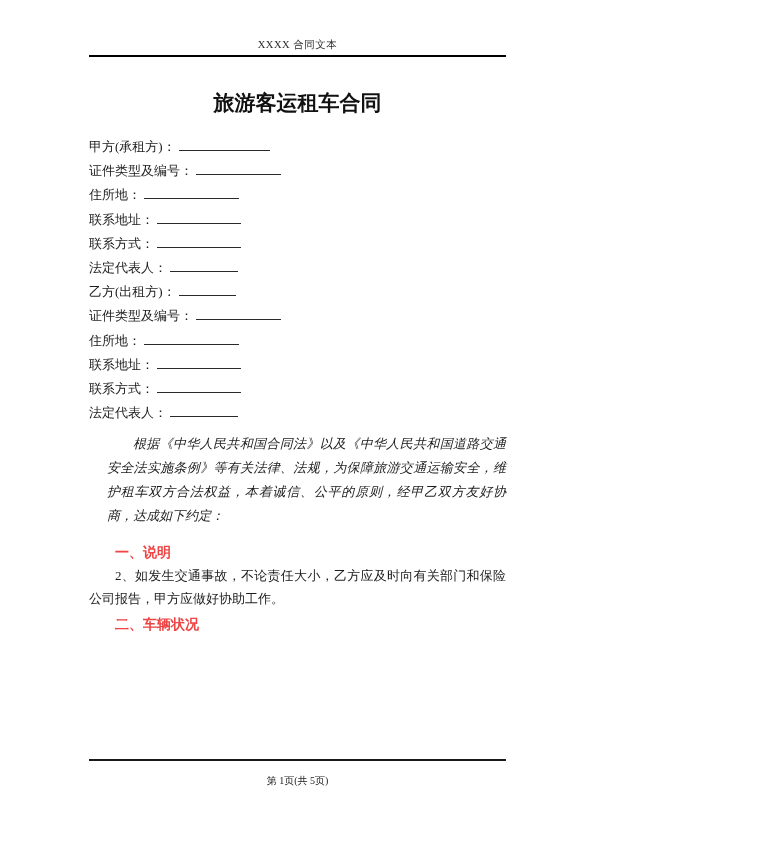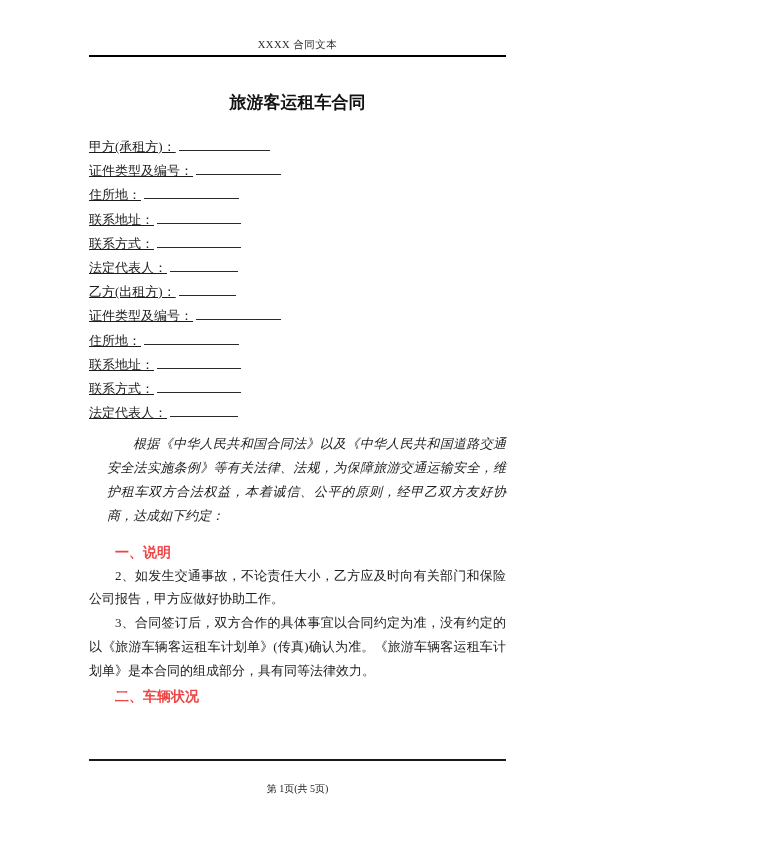--- a/index.html
+++ b/index.html
@@ -32,25 +32,25 @@
     font-size: 10.5px;
     line-height: 13px;
     color: #2b2b2b;
     letter-spacing: 0.5px;
   }
   .doc-title {
     margin-top: 33px;
     text-align: center;
     font-family: Liberation Serif, serif;
     font-weight: bold;
-    font-size: 17px;
+    font-size: 21px;
     line-height: 26px;
     color: #111111;
   }
-  .party-block { font-size: 13px; text-decoration: underline; }
+  .party-block { font-size: 13px; }
   .party-block.first { margin-top: 19px; }
   .party-block.second { }
   .field-row {
     line-height: 24.2px;
     white-space: nowrap;
   }
   .blank-line {
     display: inline-block;
     height: 13px;
     border-bottom: 1px solid #2a2a2a;
@@ -85,21 +85,21 @@
   .clause.c2 { }
   .doc-footer {
     position: absolute;
     left: 89px;
     top: 759px;
     width: 417px;
     border-top: 2px solid #1a1a1a;
     text-align: center;
     font-size: 10px;
     color: #222222;
-    padding-top: 22px;
+    padding-top: 14px;
     line-height: 12px;
   }
 </style>
 </head>
 <body>
 
 <div class="page">
   <div class="content">
 
     <div class="doc-header">
@@ -147,21 +147,20 @@
       </div>
       <div class="field-row">
         <span>法定代表人：</span><span class="blank-line" style="width:68px"></span>
       </div>
     </div>
 
     <p class="preamble">根据《中华人民共和国合同法》以及《中华人民共和国道路交通安全法实施条例》等有关法律、法规，为保障旅游交通运输安全，维护租车双方合法权益，本着诚信、公平的原则，经甲乙双方友好协商，达成如下约定：</p>
 
     <div class="sec-heading h1">一、说明</div>
     <p class="clause c2">2、如发生交通事故，不论责任大小，乙方应及时向有关部门和保险公司报告，甲方应做好协助工作。</p>
-    <p class="clause c3">3、合同签订后，双方合作的具体事宜以合同约定为准，没有约定的以《旅游车辆客运租车计划单》(传真)确认为准。《旅游车辆客运租车计划单》是本合同的组成部分，具有同等法律效力。</p>
 
     <div class="sec-heading h2">二、车辆状况</div>
 
   </div>
 
   <div class="doc-footer">
     <span>第 1页(共 5页)</span>
   </div>
 </div>
 

